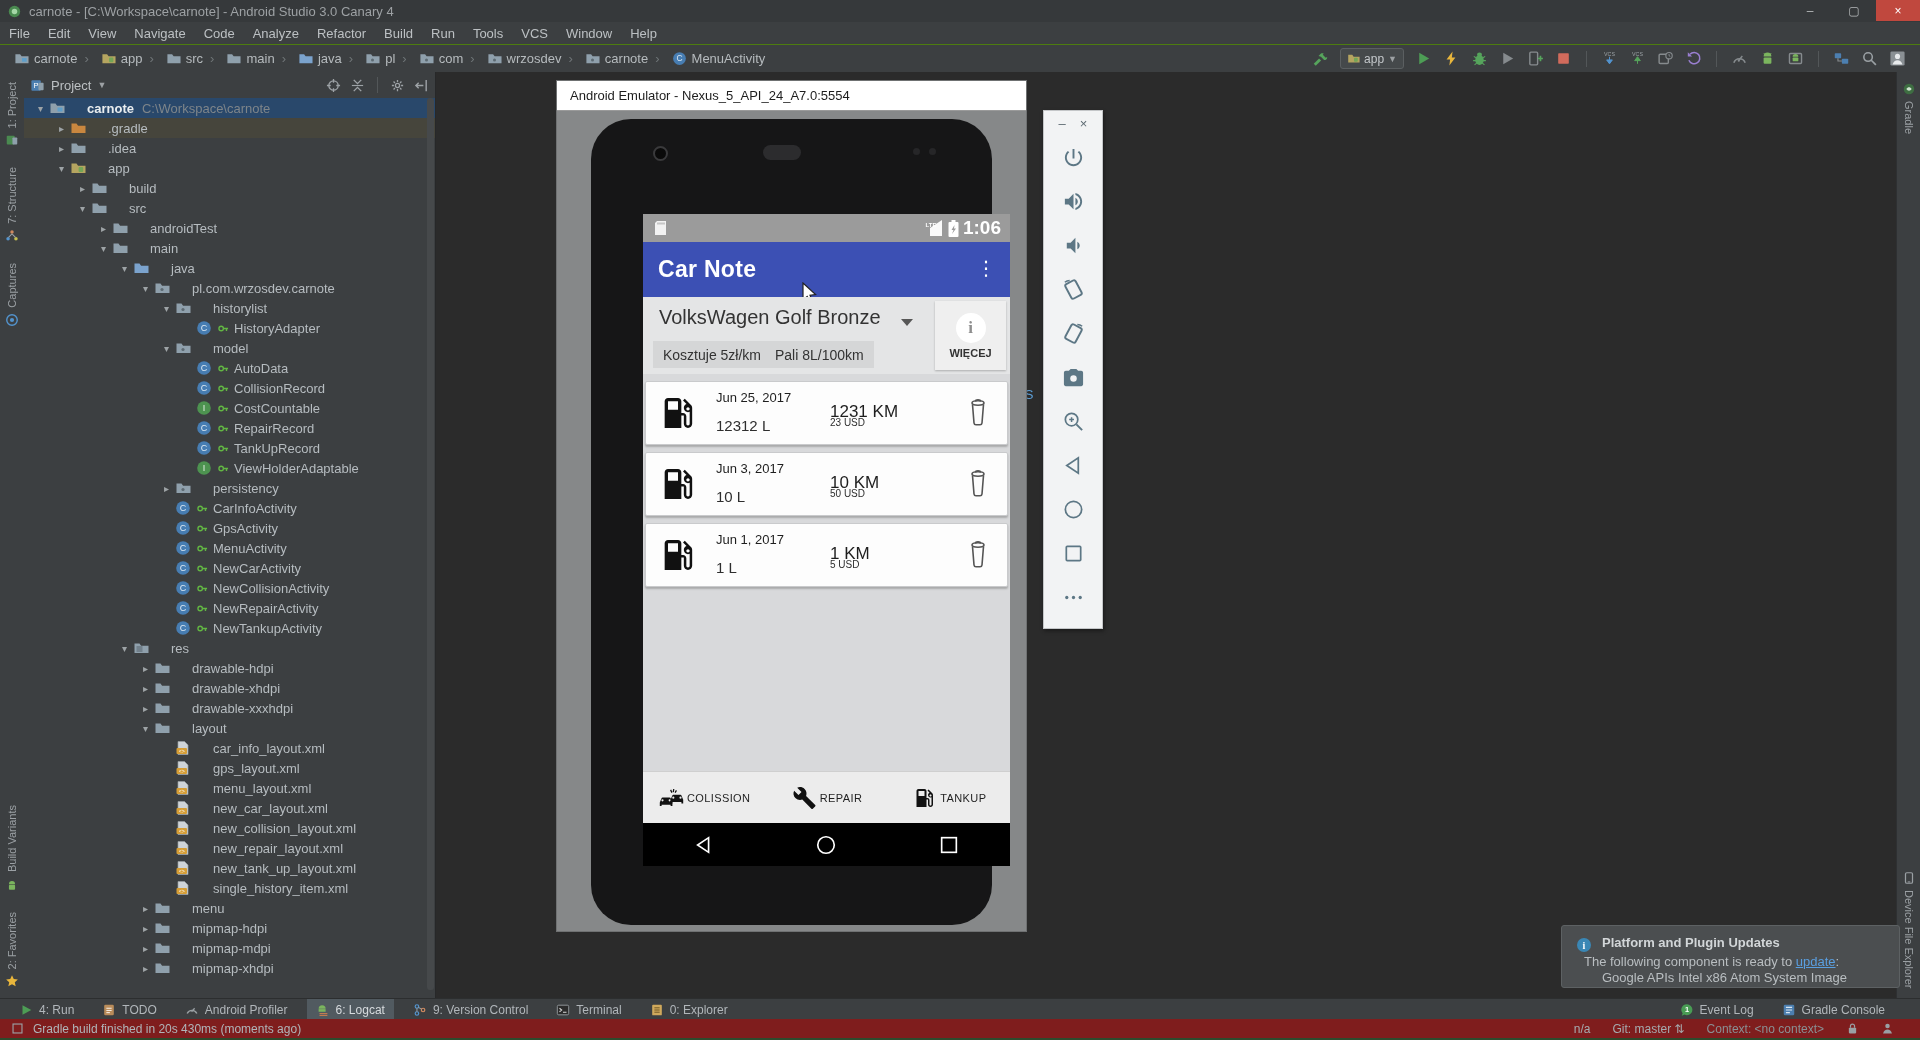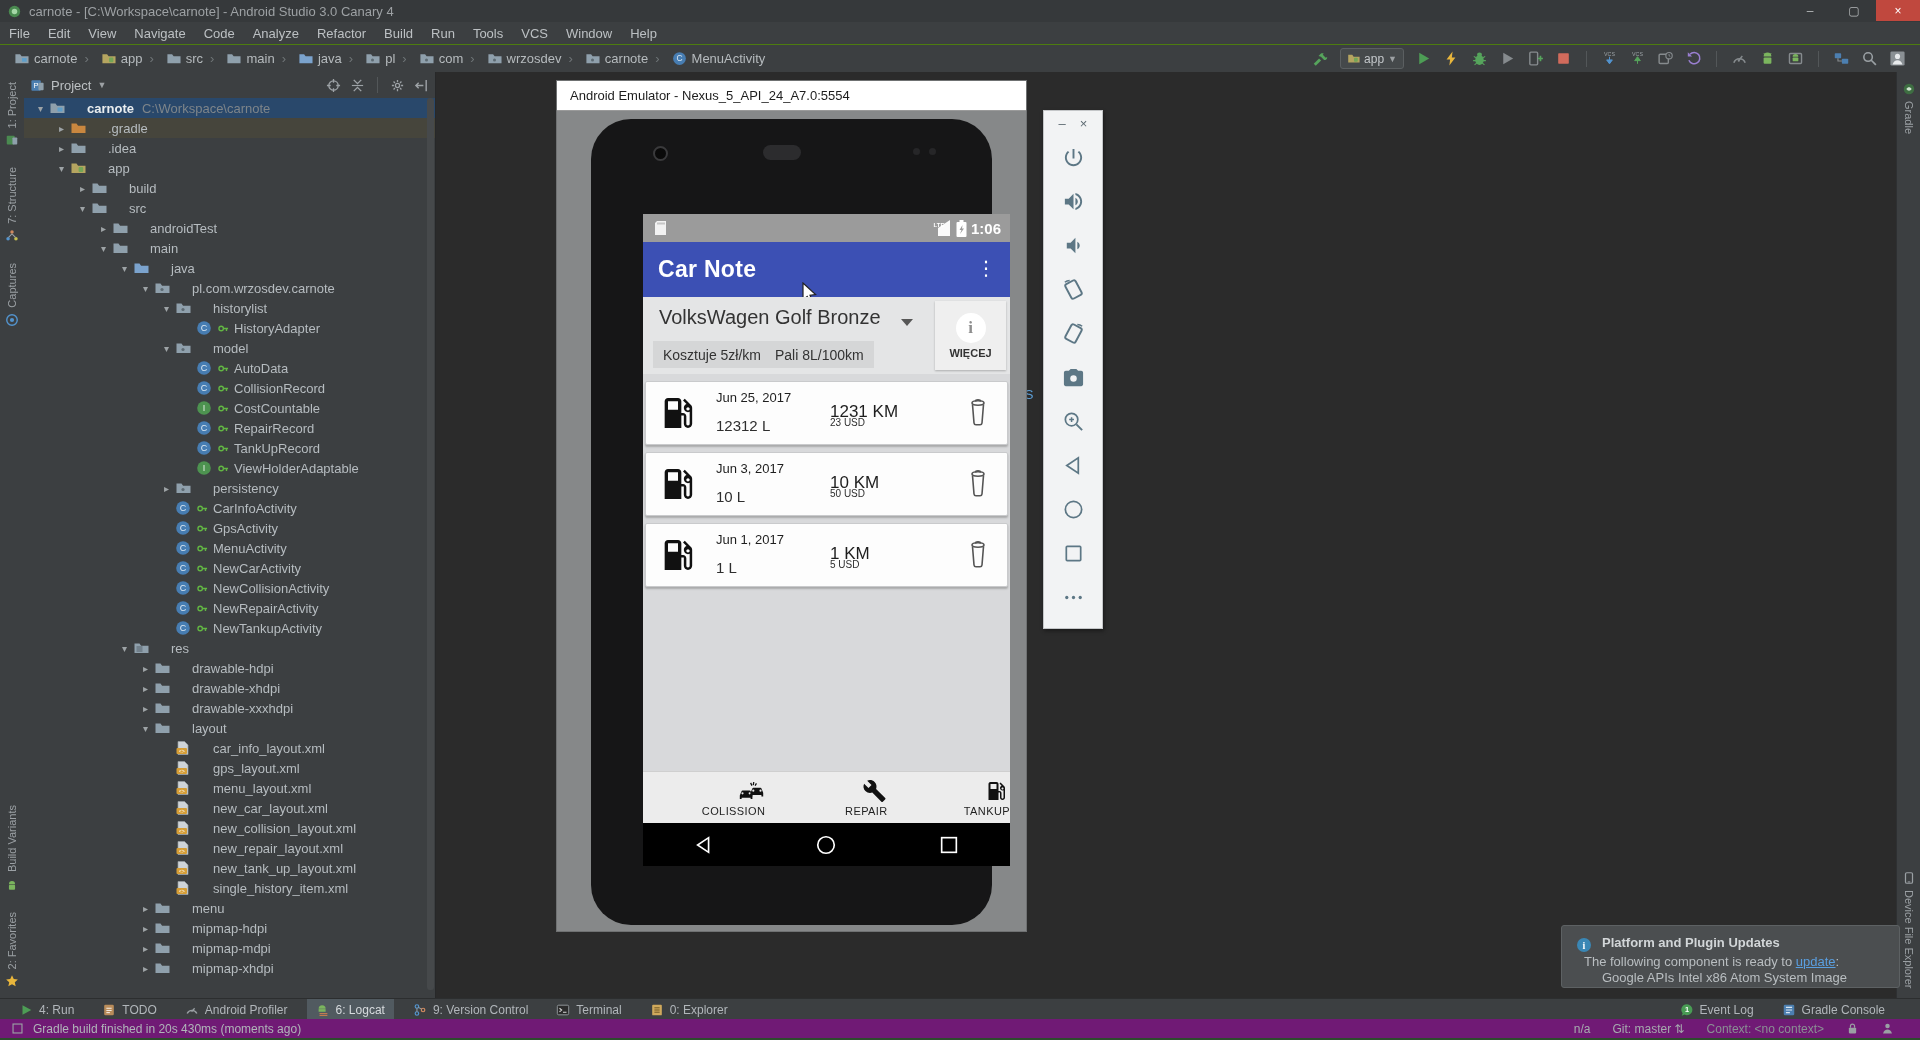--- a/index.html
+++ b/index.html
@@ -71,21 +71,21 @@
   #phone .spk{position:absolute;left:172px;top:26px;width:38px;height:15px;border-radius:8px;background:#2c2c2e;}
   #phone .sens1{position:absolute;left:322px;top:29px;width:7px;height:7px;border-radius:50%;background:#262628;}
   #phone .sens2{position:absolute;left:338px;top:29px;width:7px;height:7px;border-radius:50%;background:#262628;}
   #screen{position:absolute;left:52px;top:95px;width:367px;height:652px;background:#d8d9db;overflow:hidden;}
   
   #pstatus{height:28px;background:#9b9b9b;display:flex;align-items:center;color:#fff;}
   #pstatus .sd{width:13px;height:16px;margin-left:11px;}
   #pstatus .right{margin-left:auto;display:flex;align-items:center;gap:4px;margin-right:9px;}
   #pstatus .sig{width:20px;height:16px;}
   #pstatus .bat{width:11px;height:17px;}
-  #pstatus .time{font-size:15px;font-weight:bold;}
+  #pstatus .time{font-size:19px;font-weight:bold;}
   
   #appbar{height:55px;background:#3c50b4;display:flex;align-items:center;color:#fff;position:relative;}
   #appbar .title{font-size:23px;font-weight:bold;margin-left:15px;letter-spacing:.3px;}
   #appbar .ovf{position:absolute;right:14px;top:14px;font-size:20px;color:#fff;letter-spacing:0;}
   #cursor{position:absolute;left:158px;top:40px;width:17px;height:24px;}
   
   #carsel{height:77px;background:#e4e5e6;position:relative;}
   #carsel .cname{position:absolute;left:16px;top:9px;font-size:20px;color:#333;}
   #carsel .ddtri{position:absolute;left:258px;top:22px;width:0;height:0;border-left:6px solid transparent;border-right:6px solid transparent;border-top:7px solid #575757;}
   .chip{position:absolute;top:44px;height:27px;background:#d5d6d7;color:#333;font-size:14px;display:flex;align-items:center;padding:0 10px;}
@@ -98,21 +98,21 @@
   #cards{position:absolute;left:0;top:160px;width:367px;}
   .card{position:relative;margin:7px 2px 0 2px;height:62px;background:#fdfdfd;border:1px solid #c9cacc;border-radius:2px;box-shadow:0 2px 2px rgba(0,0,0,.22);}
   .card .pump{position:absolute;left:12px;top:11px;width:40px;height:40px;}
   .card .c1a{position:absolute;left:70px;top:8px;font-size:13px;color:#1e1e1e;}
   .card .c1b{position:absolute;left:70px;top:35px;font-size:15px;color:#2e2e2e;}
   .card .c2a{position:absolute;left:184px;top:20px;font-size:17px;color:#1e1e1e;}
   .card .c2b{position:absolute;left:184px;top:35px;font-size:10px;color:#2e2e2e;}
   .card .trash{position:absolute;left:320px;top:15px;width:24px;height:30px;}
   
   #ptabs{position:absolute;left:0;top:557px;width:367px;height:52px;background:#ececec;border-top:1px solid #cfcfcf;display:flex;}
-  .ptab{flex:1;display:flex;flex-direction:column;align-items:flex-end;justify-content:center;gap:2px;}
+  .ptab{flex:1;display:flex;flex-direction:row;align-items:center;justify-content:center;gap:2px;}
   .ptab .picn{width:27px;height:24px;}
   .ptab .plabel{font-size:11px;color:#1f1f1f;letter-spacing:.4px;}
   
   #pnav{position:absolute;left:0;top:609px;width:367px;height:43px;background:#000;display:flex;}
   .pnavb{flex:1;display:flex;align-items:center;justify-content:center;}
   .pnavb .nicn{width:22px;height:22px;}
   
   #emu-toolbar{left:1043px;top:110px;width:58px;height:517px;background:#f2f3f4;border:1px solid #c4c6c8;box-shadow:1px 2px 4px rgba(0,0,0,.4);}
   #emu-toolbar .winrow{height:24px;display:flex;align-items:center;justify-content:center;gap:14px;color:#5d6a72;font-size:13px;}
   #emu-controls{display:flex;flex-direction:column;align-items:center;}
@@ -125,21 +125,21 @@
   #notif .nline1{position:absolute;left:22px;top:28px;white-space:nowrap;}
   #notif .nlink{color:#5a9fe0;text-decoration:underline;}
   #notif .nline2{position:absolute;left:40px;top:44px;white-space:nowrap;}
   
   #bottombar{left:0;top:998px;width:1920px;height:21px;background:#3c3f41;border-top:1px solid #2c2e2f;display:flex;align-items:center;color:#b1b6ba;font-size:12px;}
   .btab{display:flex;align-items:center;gap:6px;padding:0 9px;height:21px;margin-left:10px;}
   .btab.active{background:#515a60;color:#d7dbde;}
   .btab .bicn{width:14px;height:14px;}
   #bottom-right{margin-left:auto;display:flex;align-items:center;margin-right:26px;}
   
-  #statusbar{left:0;top:1019px;width:1920px;height:19px;background:#701a75;display:flex;align-items:center;color:#b0b5b9;font-size:12px;}
+  #statusbar{left:0;top:1019px;width:1920px;height:19px;background:#7f1d1d;display:flex;align-items:center;color:#b0b5b9;font-size:12px;}
   #statusbar .sicn2{width:13px;height:13px;margin:0 9px 0 11px;}
   #status-right{margin-left:auto;display:flex;align-items:center;gap:22px;margin-right:26px;color:#a6abaf;}
   #status-right .dim{color:#8a9094;}
   #status-right .gicn{width:13px;height:13px;}
   #green-strip{left:0;top:1038px;width:1920px;height:2px;background:#2d4b2d;}
 </style>
 </head>
 <body>
 
 <div class="abs" id="titlebar">

